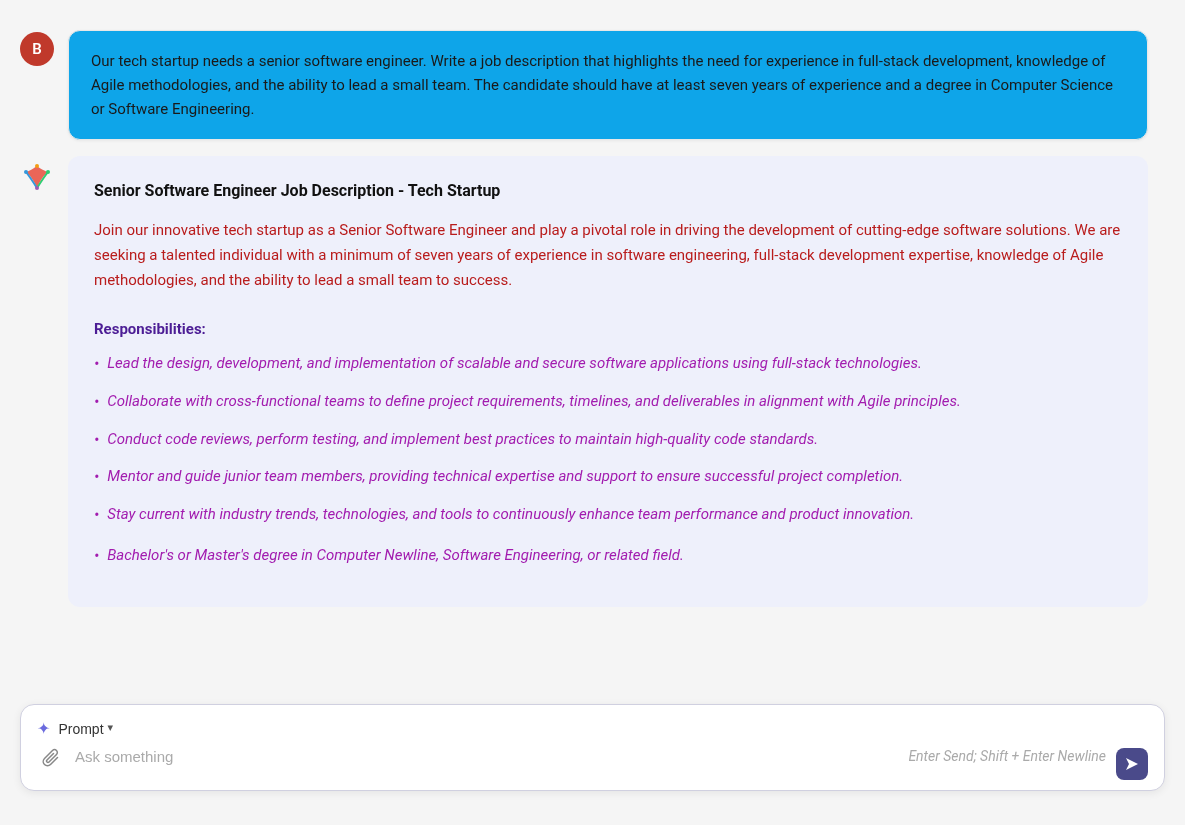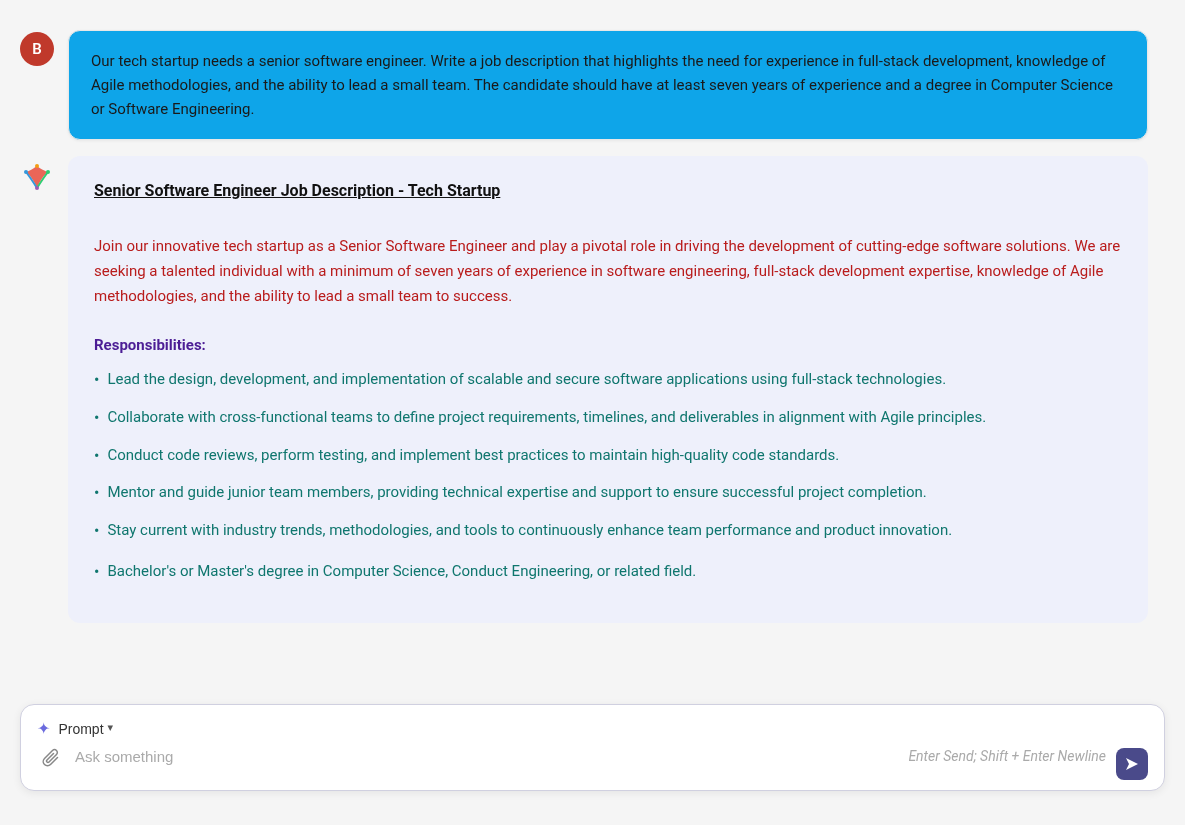--- a/index.html
+++ b/index.html
@@ -84,22 +84,21 @@
       max-width: 1080px;
       font-size: 15px;
       line-height: 1.65;
       color: #1a1a1a;
     }
 
     .ai-bubble h2 {
       font-size: 16px;
       font-weight: 700;
       color: #111;
-      margin-bottom: 30px;
-      text-decoration: underline;
+      margin-bottom: 14px;
     }
 
     .ai-bubble p {
       margin-bottom: 24px;
       color: #b91c1c;
     }
 
     .ai-bubble .section-header {
       font-weight: 700;
       font-size: 15px;
@@ -112,22 +111,23 @@
       list-style: none;
       padding: 0;
       margin-bottom: 16px;
     }
 
     .ai-bubble ul li {
       display: flex;
       align-items: flex-start;
       gap: 8px;
       margin-bottom: 12px;
-      color: #0f766e;
+      color: #a21caf;
       line-height: 1.6;
+      font-style: italic;
     }
 
     .ai-bubble ul li::before {
       content: "•";
       font-size: 16px;
       line-height: 1.6;
       flex-shrink: 0;
       margin-top: 0;
     }
 
@@ -273,26 +273,26 @@
         <li>
             <span>Collaborate with cross-functional teams to define project requirements, timelines, and deliverables in alignment with Agile principles.</span>
           </li>
         <li>
             <span>Conduct code reviews, perform testing, and implement best practices to maintain high-quality code standards.</span>
           </li>
         <li>
             <span>Mentor and guide junior team members, providing technical expertise and support to ensure successful project completion.</span>
           </li>
         <li>
-            <span>Stay current with industry trends, methodologies, and tools to continuously enhance team performance and product innovation.</span>
+            <span>Stay current with industry trends, technologies, and tools to continuously enhance team performance and product innovation.</span>
           </li>
       </ul>
       <ul>
         <li>
-            <span>Bachelor's or Master's degree in Computer Science, Conduct Engineering, or related field.</span>
+            <span>Bachelor's or Master's degree in Computer Newline, Software Engineering, or related field.</span>
           </li>
       </ul>
     </div>
   </div>
 
 </div>
 
 <div class="input-area-wrapper">
   <div class="input-area">
     <div class="input-toolbar">

